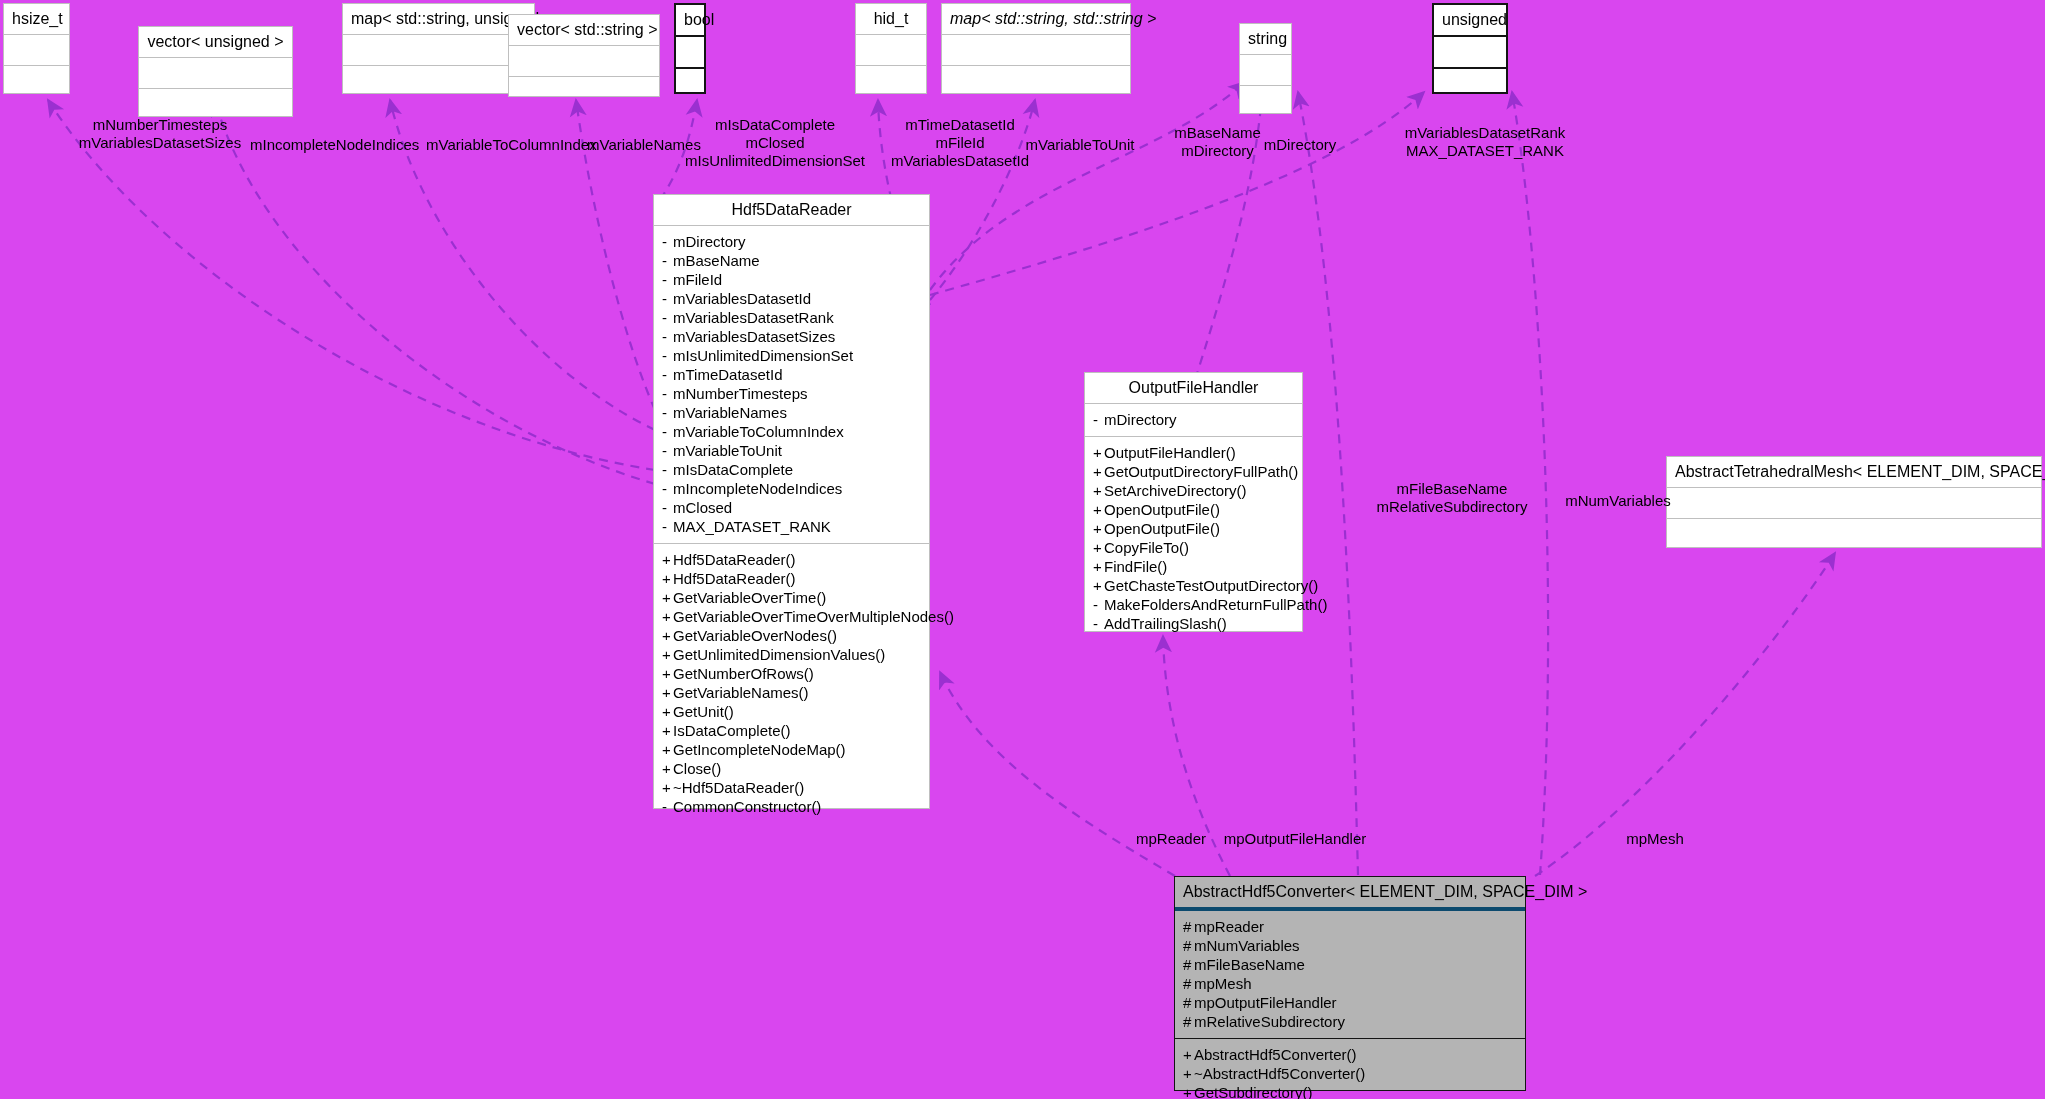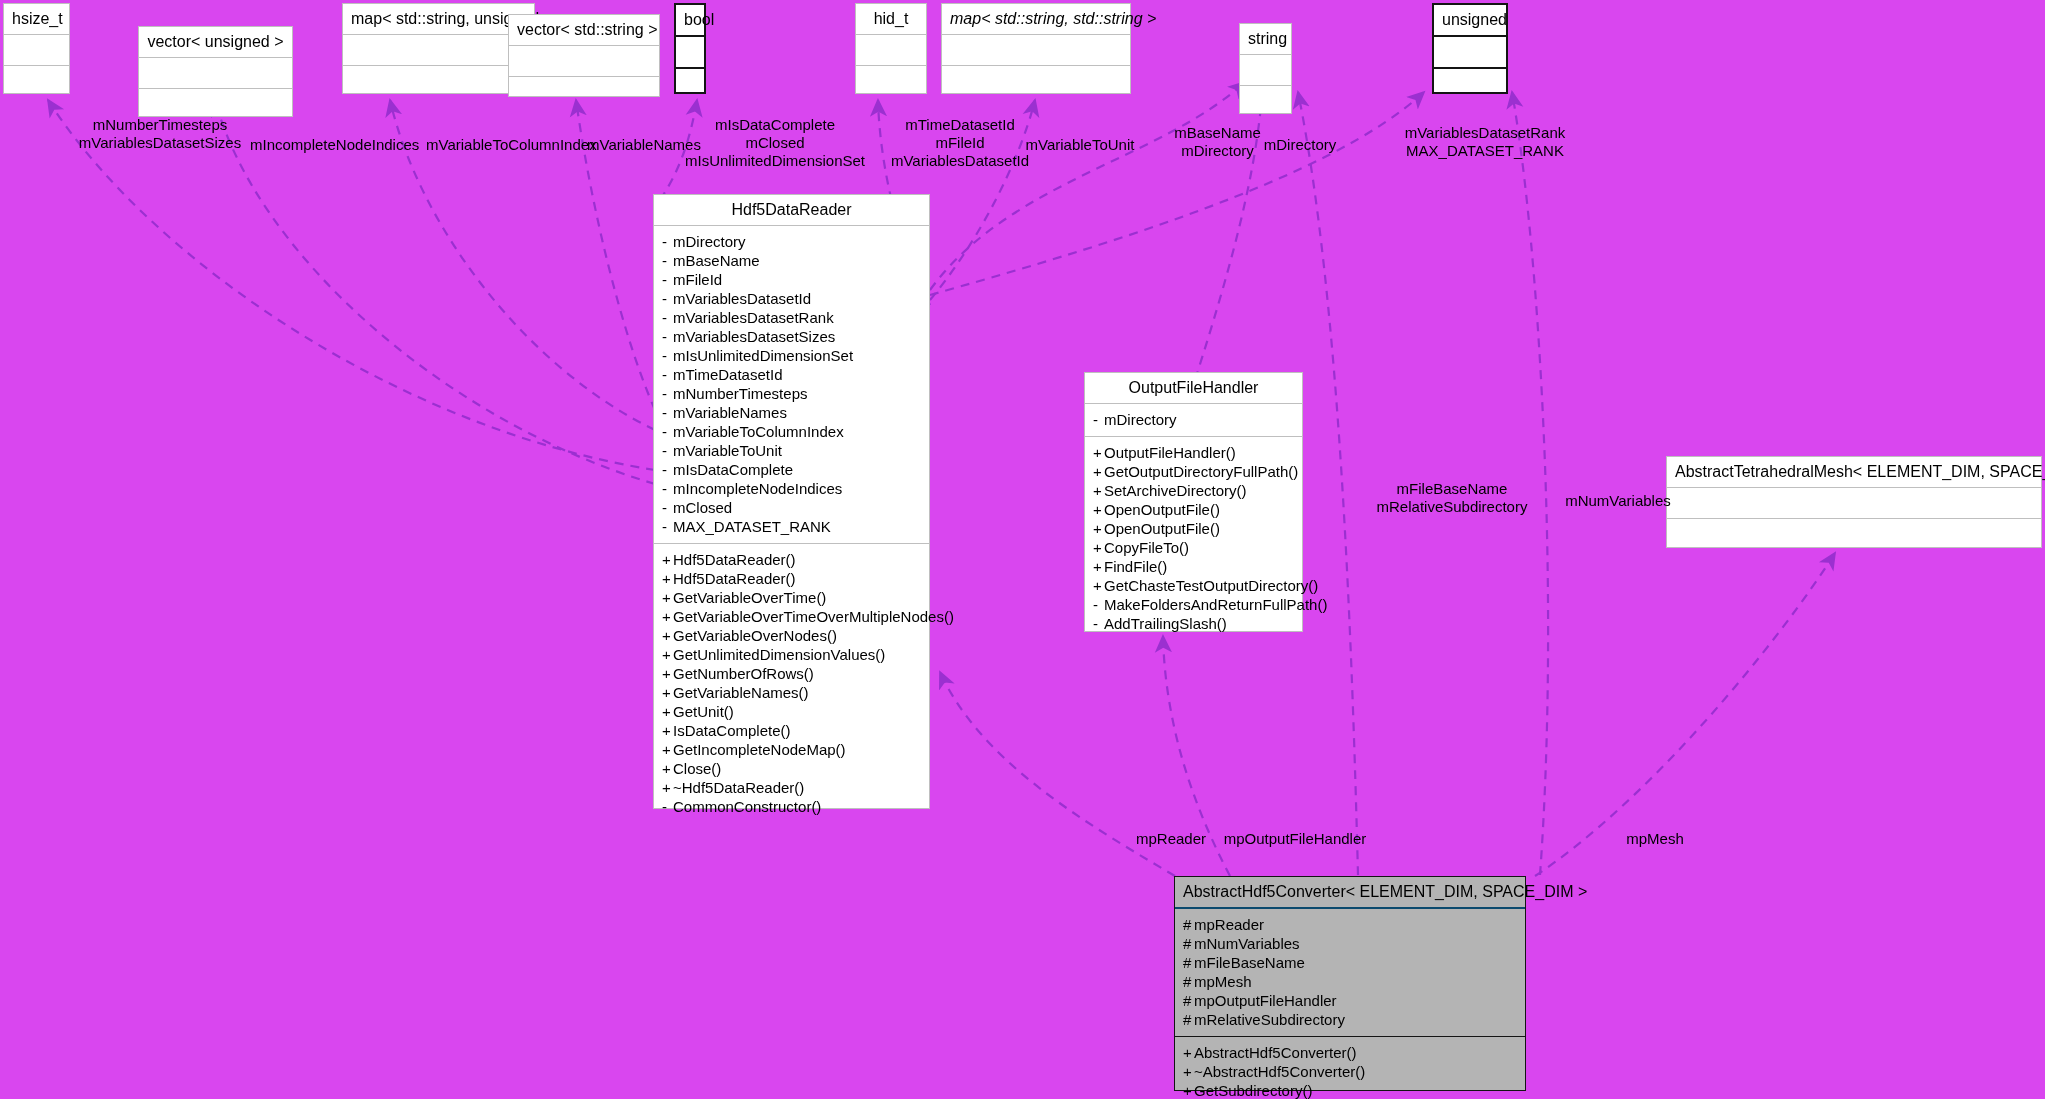--- a/index.html
+++ b/index.html
@@ -43,21 +43,21 @@
   }
   .uml-title {
     text-align: center;
     font-size: 16px;
     line-height: 1.2;
     padding: 5px 8px 6px 8px;
     white-space: nowrap;
     border-bottom: 1px solid #bfbfbf;
   }
   .strong > .uml-title { border-bottom: 2px solid #141414; }
-  .shaded > .uml-title { border-bottom: 2px solid #0c4a6e; }
+  .shaded > .uml-title { border-bottom: 4px solid #0c4a6e; }
 
   .uml-section {
     padding: 6px 8px 7px 8px;
     font-size: 15px;
     line-height: 19px;
   }
   .uml-section.bordered { border-bottom: 1px solid #bfbfbf; }
   .strong > .uml-section.bordered { border-bottom: 2px solid #141414; }
   .shaded > .uml-section.bordered { border-bottom: 1px solid #141414; }
 

